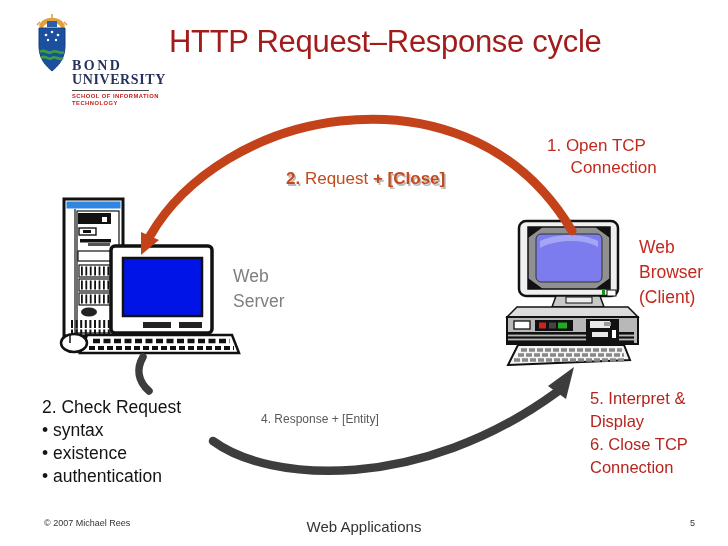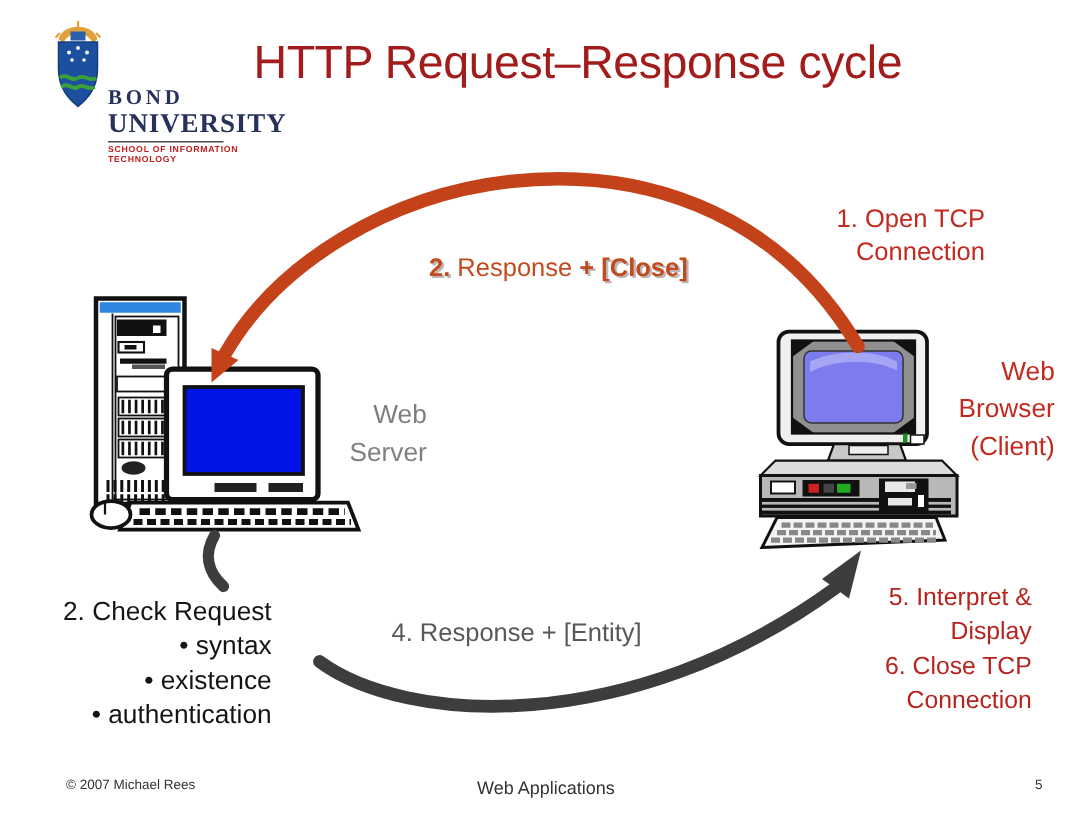--- a/index.html
+++ b/index.html
@@ -6,45 +6,45 @@
   .slide{
     position:relative;width:728px;height:546px;background:#fff;overflow:hidden;
     font-family:"Liberation Sans",sans-serif;
   }
   
   .logo{position:absolute;left:36px;top:12px;display:flex;}
   .crest{width:32px;height:60px;}
   .logo-text{margin-left:4px;margin-top:15px;}
   .logo-bond{font-family:"Liberation Serif",serif;font-weight:700;font-size:14px;
     letter-spacing:2.5px;color:#27325B;line-height:1.0;margin-top:32px;}
-  .logo-univ{font-family:"Liberation Serif",serif;font-weight:700;font-size:18px;
+  .logo-univ{font-family:"Liberation Serif",serif;font-weight:700;font-size:14px;
     letter-spacing:0.6px;color:#27325B;line-height:1.05;}
   .logo-rule{width:77px;border-top:1px solid #4A4A4A;margin:2px 0 2px 0;}
   .logo-school{font-size:5.8px;font-weight:700;color:#C21C1C;letter-spacing:0.5px;line-height:1.25;}
   
   .title{
     position:absolute;left:169px;top:24px;margin:0;
     font-size:31px;font-weight:400;letter-spacing:-0.3px;color:#A21C1C;
     font-family:"Liberation Sans",sans-serif;
   }
   
   .diagram{position:absolute;left:0;top:0;width:728px;height:546px;}
   
-  .lbl{position:absolute;white-space:pre;font-family:"Liberation Sans",sans-serif;text-align:right;}
+  .lbl{position:absolute;white-space:pre;font-family:"Liberation Sans",sans-serif;}
   .step1{left:547px;top:135px;font-size:17px;line-height:1.28;color:#C3291E;}
   .step2{left:286px;top:169px;font-size:17px;color:#C24A1E;}
   .step2 .b{font-weight:700;text-shadow:1.5px 1.5px 0 #B9B9B9;}
   .server-label{left:233px;top:264px;font-size:17.5px;line-height:1.42;color:#7F7F7F;}
   .browser-label{left:639px;top:235px;font-size:17.5px;line-height:1.42;color:#C3291E;}
   .step3{left:42px;top:396px;font-size:17.5px;line-height:1.32;color:#141414;}
-  .step4{left:261px;top:412px;font-size:17px;color:#595959;}
+  .step4{left:261px;top:412px;font-size:12px;color:#595959;}
   .step56{left:590px;top:387px;font-size:16.5px;line-height:1.4;color:#B5241E;}
   
   .footer-left{position:absolute;left:44px;top:518px;font-size:9px;color:#333;}
-  .footer-center{position:absolute;left:0;right:0;top:518px;text-align:center;font-size:12px;color:#333;}
+  .footer-center{position:absolute;left:0;right:0;top:518px;text-align:center;font-size:15px;color:#333;}
   .footer-right{position:absolute;right:33px;top:518px;font-size:9px;color:#333;}
 </style>
 </head>
 <body>
 
 <div class="slide">
 
   <div class="logo">
     <svg class="crest" viewBox="0 0 32 60">
       <path d="M3,14 C6,3 26,3 29,14 L26,17 C22,8 10,8 6,17 Z" fill="#E0A13C"></path>
@@ -147,21 +147,21 @@
     <g>
       <path d="M213,441 C270,483 420,492 557,392" stroke="#3D3D3D" stroke-width="8.5" fill="none" stroke-linecap="round"></path>
       <polygon points="574,367 566,399 548,386" fill="#3D3D3D"></polygon>
     </g>
     <path d="M143,357 C136,369 138,381 149,391" stroke="#3D3D3D" stroke-width="7.5" fill="none" stroke-linecap="round"></path>
   </svg>
 
   <div class="lbl step1">1. Open TCP
      Connection</div>
 
-  <div class="lbl step2"><span class="b">2.</span><span> Response </span><span class="b">+ [Close]</span></div>
+  <div class="lbl step2"><span class="b">2.</span><span> Request </span><span class="b">+ [Close]</span></div>
 
   <div class="lbl server-label">Web
 Server</div>
 
   <div class="lbl browser-label">Web
 Browser
 (Client)</div>
 
   <div class="lbl step3">2. Check Request
 • syntax

